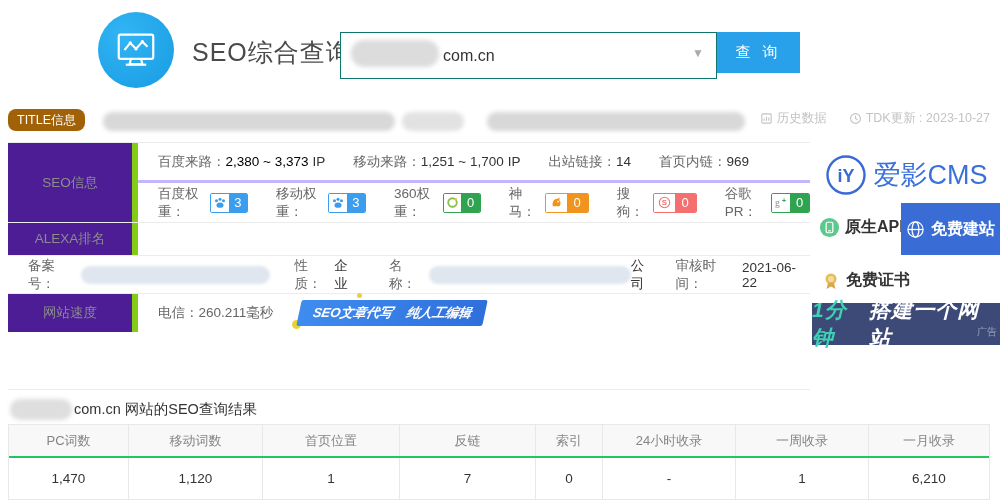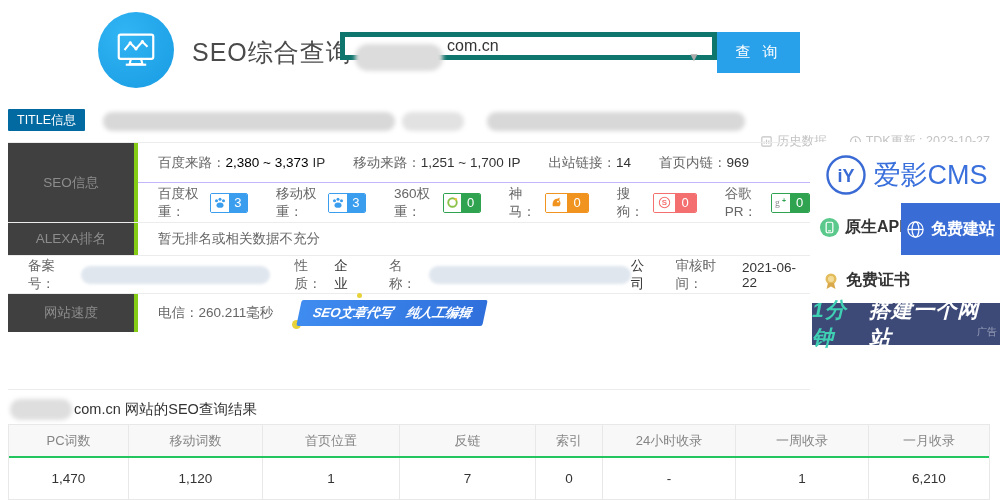--- a/index.html
+++ b/index.html
@@ -4,55 +4,55 @@
 <style>
   * { margin:0; padding:0; box-sizing:border-box; }
   html,body { background:#fff; }
   body { font-family:"Liberation Sans","DejaVu Sans",sans-serif; }
   #app { position:relative; width:1000px; height:500px; background:#fff; overflow:hidden; }
 
   
   .logo { position:absolute; left:98px; top:12px; width:76px; height:76px; border-radius:50%;
           background:radial-gradient(circle at 35% 30%, #31b5f4, #189be2); display:flex; align-items:center; justify-content:center; }
   .app-title { position:absolute; left:192px; top:36px; font-size:25px; color:#4a4a4a; letter-spacing:1px; }
-  .search-box { position:absolute; left:340px; top:32px; width:377px; height:28px; background:#fff;
-                border:5px solid #0f766e; display:flex; align-items:center; }
+  .search-box { position:absolute; left:340px; top:32px; width:377px; height:47px; background:#fff;
+                border:1px solid #0f766e; display:flex; align-items:center; }
   .search-blur { position:absolute; left:10px; top:7px; width:88px; height:27px; background:#dcdcdc;
                  border-radius:13px; filter:blur(2px); }
   .search-text { margin-left:102px; font-size:16px; color:#333; }
   .search-caret { position:absolute; right:12px; top:13px; font-size:12px; color:#aaa; }
   .query-btn { position:absolute; left:717px; top:32px; width:83px; height:41px; background:#29a1ea;
                color:#fff; font-size:15px; border:none; letter-spacing:4px; cursor:pointer; }
 
   
-  .title-badge { position:absolute; left:8px; top:109px; height:22px; padding:0 9px; background:#0369a1;
-                 color:#fff; font-size:12.5px; line-height:22px; border-radius:1px; }
+  .title-badge { position:absolute; left:8px; top:109px; height:22px; padding:0 9px; background:#a16207;
+                 color:#fff; font-size:12.5px; line-height:22px; border-radius:8px; }
   .tblur { position:absolute; top:112px; height:19px; background:#d8d8d8; border-radius:9px; filter:blur(2px); }
   .tblur1 { left:103px; width:292px; }
   .tblur2 { left:402px; width:62px; background:#e2e2e2; }
   .tblur3 { left:487px; width:258px; }
   .titlebar-right { position:absolute; right:10px; top:110px; display:flex; gap:22px; align-items:center;
-                    color:#c3c3c3; font-size:12.5px;margin-top:23px; }
+                    color:#c3c3c3; font-size:12.5px; }
   .titlebar-right .it { display:flex; align-items:center; gap:4px; }
   .titlebar-right .it.link { cursor:pointer; }
 
   
   .info-table { position:absolute; left:8px; top:142px; width:802px; height:248px;
                 border-top:1px solid #ececec; border-bottom:1px solid #ececec; display:flex; flex-direction:column; }
   .irow { display:flex; border-bottom:1px solid #ececec; }
   .irow:last-child { border-bottom:none; }
-  .ilabel { width:130px; flex:0 0 130px; background:#404040; border-right:4px solid #84cc16;
+  .ilabel { width:130px; flex:0 0 130px; background:#4c1d95; border-right:6px solid #84cc16;
             display:flex; align-items:center; justify-content:center; color:#8c8c8c; font-size:13.5px; }
   .ibody { flex:1; display:flex; flex-direction:column; justify-content:center; }
   .iline { display:flex; align-items:center; padding-left:20px; font-size:13.5px; color:#666; }
   .lab { color:#666; }
   .val { color:#333; }
   .val.red { color:#000000; }
   .gap28 { margin-left:28px; }
-  .seo-line1 { height:40px; border-bottom:1px solid #c4b5fd; }
+  .seo-line1 { height:40px; border-bottom:3px solid #c4b5fd; }
   .seo-line2 { height:39px; }
 
   
   .w-item { display:flex; align-items:center; }
   .badge { display:inline-flex; margin-left:2px; border:1px solid; border-radius:2px; overflow:hidden; height:20px; }
   .b-icon { width:24px; background:#fff; display:flex; align-items:center; justify-content:center; }
   .b-num { width:25px; color:#fff; font-size:13px; display:flex; align-items:center; justify-content:center; }
   .c-blue  { border-color:#3b9ded; } .c-blue  .b-num { background:#3b9ded; }
   .c-green { border-color:#2fa34f; } .c-green .b-num { background:#2fa34f; }
   .c-orange{ border-color:#f0941f; } .c-orange .b-num { background:#f0941f; }
@@ -247,25 +247,20 @@
               </span>
               <span class="b-num">0</span>
             </span>
           </span>
         </div>
       </div>
     </div>
 
     <div class="irow" style="flex:0 0 33px;">
       <div class="ilabel">ALEXA排名</div>
-      <div class="ibody">
-          <div class="iline" style="height:32px;">
-        <span class="lab">暂无排名或相关数据不充分</span>
-      </div>
-        </div>
     </div>
 
     <div class="irow" style="flex:0 0 38px;">
       <div class="ibody">
           <div class="iline" style="height:37px;">
         <span class="lab">备案号：</span>
         <span class="pill" style="width:192px;"></span>
         <span class="lab" style="margin-left:24px;">性质：</span>
         <span class="val">企业</span>
         <span class="lab gap28">名称：</span>

